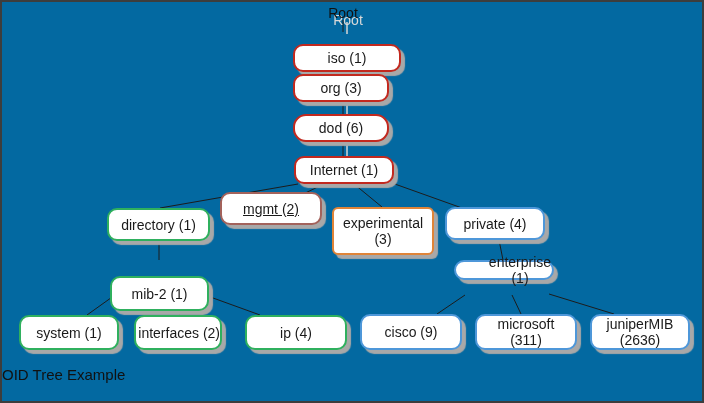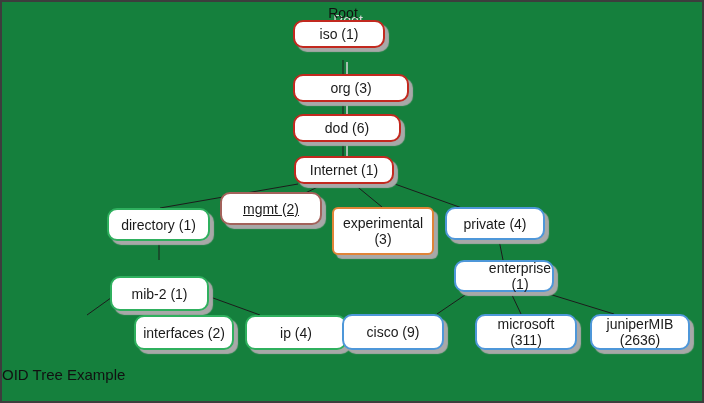--- a/index.html
+++ b/index.html
@@ -2,21 +2,21 @@
 <html><head>
 <meta charset="utf-8">
 <style>
   html, body { margin: 0; padding: 0; background: #ffffff; }
   * { box-sizing: border-box; }
   .frame {
     position: relative;
     width: 704px;
     height: 403px;
     border: 2px solid #3d3d3d;
-    background: #15803d;
+    background: #0369a1;
     font-family: "Liberation Sans", sans-serif;
     overflow: hidden;
   }
   .connectors {
     position: absolute;
     left: 0; top: 0;
     width: 700px; height: 399px;
   }
   .edge { stroke: #1c1c1c; stroke-width: 1; }
   .edge-shadow { stroke: #d6d6d6; stroke-width: 1.5; }
@@ -81,27 +81,27 @@
     <line class="edge" x1="200" y1="292" x2="258" y2="313"></line>
 
     <line class="edge" x1="497" y1="238" x2="501" y2="258"></line>
     <line class="edge" x1="463" y1="293" x2="435" y2="312"></line>
     <line class="edge" x1="510" y1="293" x2="519" y2="312"></line>
     <line class="edge" x1="547" y1="292" x2="612" y2="312"></line>
   </svg>
 
   <div class="root-label">Root</div>
 
-  <div class="node" style="left: 291px; top: 18px; width: 92px; height: 28px; border-color: rgb(194, 41, 31);">
+  <div class="node" style="left: 291px; top: 42px; width: 108px; height: 28px; border-color: rgb(194, 41, 31);">
     <span>iso (1)</span>
   </div>
-  <div class="node" style="left: 291px; top: 72px; width: 116px; height: 28px; border-color: rgb(194, 41, 31);">
+  <div class="node" style="left: 291px; top: 72px; width: 96px; height: 28px; border-color: rgb(194, 41, 31);">
     <span>org (3)</span>
   </div>
-  <div class="node" style="left: 291px; top: 112px; width: 108px; height: 28px; border-color: rgb(194, 41, 31);">
+  <div class="node" style="left: 291px; top: 112px; width: 96px; height: 28px; border-color: rgb(194, 41, 31); border-radius: 13px;">
     <span>dod (6)</span>
   </div>
   <div class="node" style="left: 292px; top: 154px; width: 100px; height: 28px; border-color: rgb(194, 41, 31);">
     <span>Internet (1)</span>
   </div>
 
   <div class="node" style="left: 105px; top: 206px; width: 103px; height: 33px; border-color: rgb(47, 176, 94);">
     <span>directory (1)</span>
   </div>
   <div class="node" style="left: 218px; top: 190px; width: 102px; height: 33px; border-color: rgb(163, 98, 91); text-decoration: underline;">
@@ -111,32 +111,35 @@
     <span>experimental
 (3)</span>
   </div>
   <div class="node" style="left: 443px; top: 205px; width: 100px; height: 33px; border-color: rgb(78, 151, 217);">
     <span>private (4)</span>
   </div>
 
   <div class="node" style="left: 108px; top: 258px; width: 99px; height: 35px; border-color: rgb(47, 176, 94); margin-top: 16px;">
     <span>mib-2 (1)</span>
   </div>
-  <div class="node" style="left: 452px; top: 258px; width: 100px; height: 32px; border-color: rgb(78, 151, 217); padding-left: 32px;">
+  <div class="node" style="left: 452px; top: 258px; width: 100px; height: 20px; border-color: rgb(78, 151, 217); padding-left: 32px;">
     <span>enterprise (1)</span>
   </div>
 
-  <div class="node" style="left: 132px; top: 313px; width: 100px; height: 35px; border-color: rgb(47, 176, 94);">
+  <div class="node" style="left: 17px; top: 313px; width: 100px; height: 35px; border-color: rgb(47, 176, 94);">
+    <span>system (1)</span>
+  </div>
+  <div class="node" style="left: 132px; top: 313px; width: 88px; height: 35px; border-color: rgb(47, 176, 94); justify-content: flex-end;">
     <span>interfaces (2)</span>
   </div>
   <div class="node" style="left: 243px; top: 313px; width: 102px; height: 35px; border-color: rgb(47, 176, 94); justify-content: center;">
     <span>ip (4)</span>
   </div>
 
-  <div class="node" style="left: 340px; top: 312px; width: 102px; height: 36px; border-color: rgb(78, 151, 217); text-align: center;">
+  <div class="node" style="left: 358px; top: 312px; width: 102px; height: 36px; border-color: rgb(78, 151, 217); text-align: center;">
     <span>cisco (9)</span>
   </div>
   <div class="node" style="left: 473px; top: 312px; width: 102px; height: 36px; border-color: rgb(78, 151, 217);">
     <span>microsoft
 (311)</span>
   </div>
   <div class="node" style="left: 588px; top: 312px; width: 100px; height: 36px; border-color: rgb(78, 151, 217);">
     <span>juniperMIB
 (2636)</span>
   </div>

